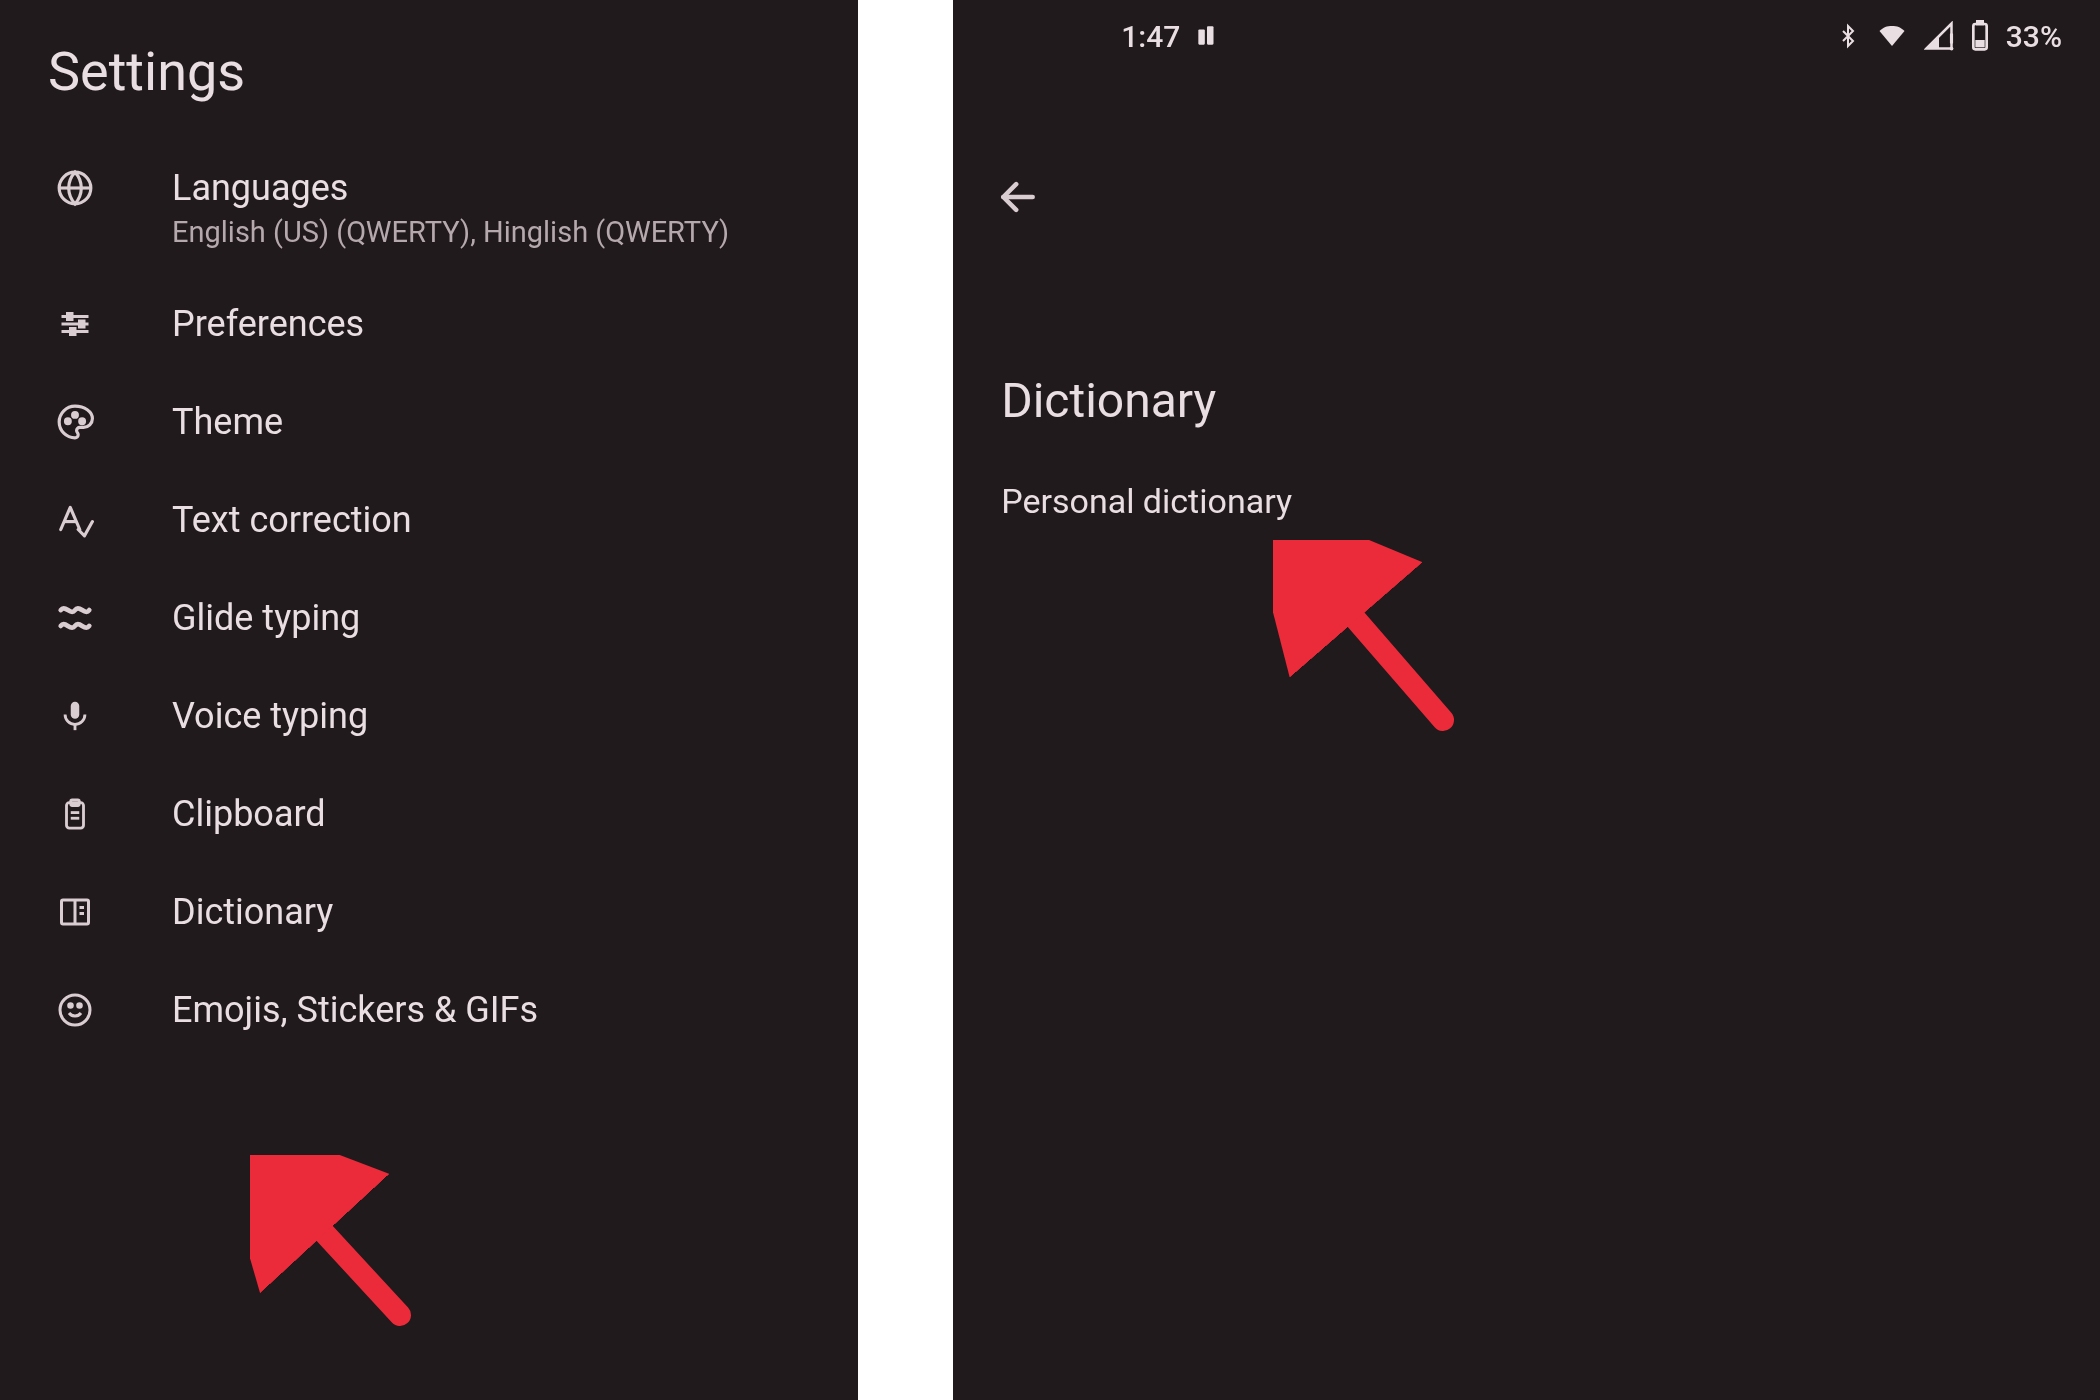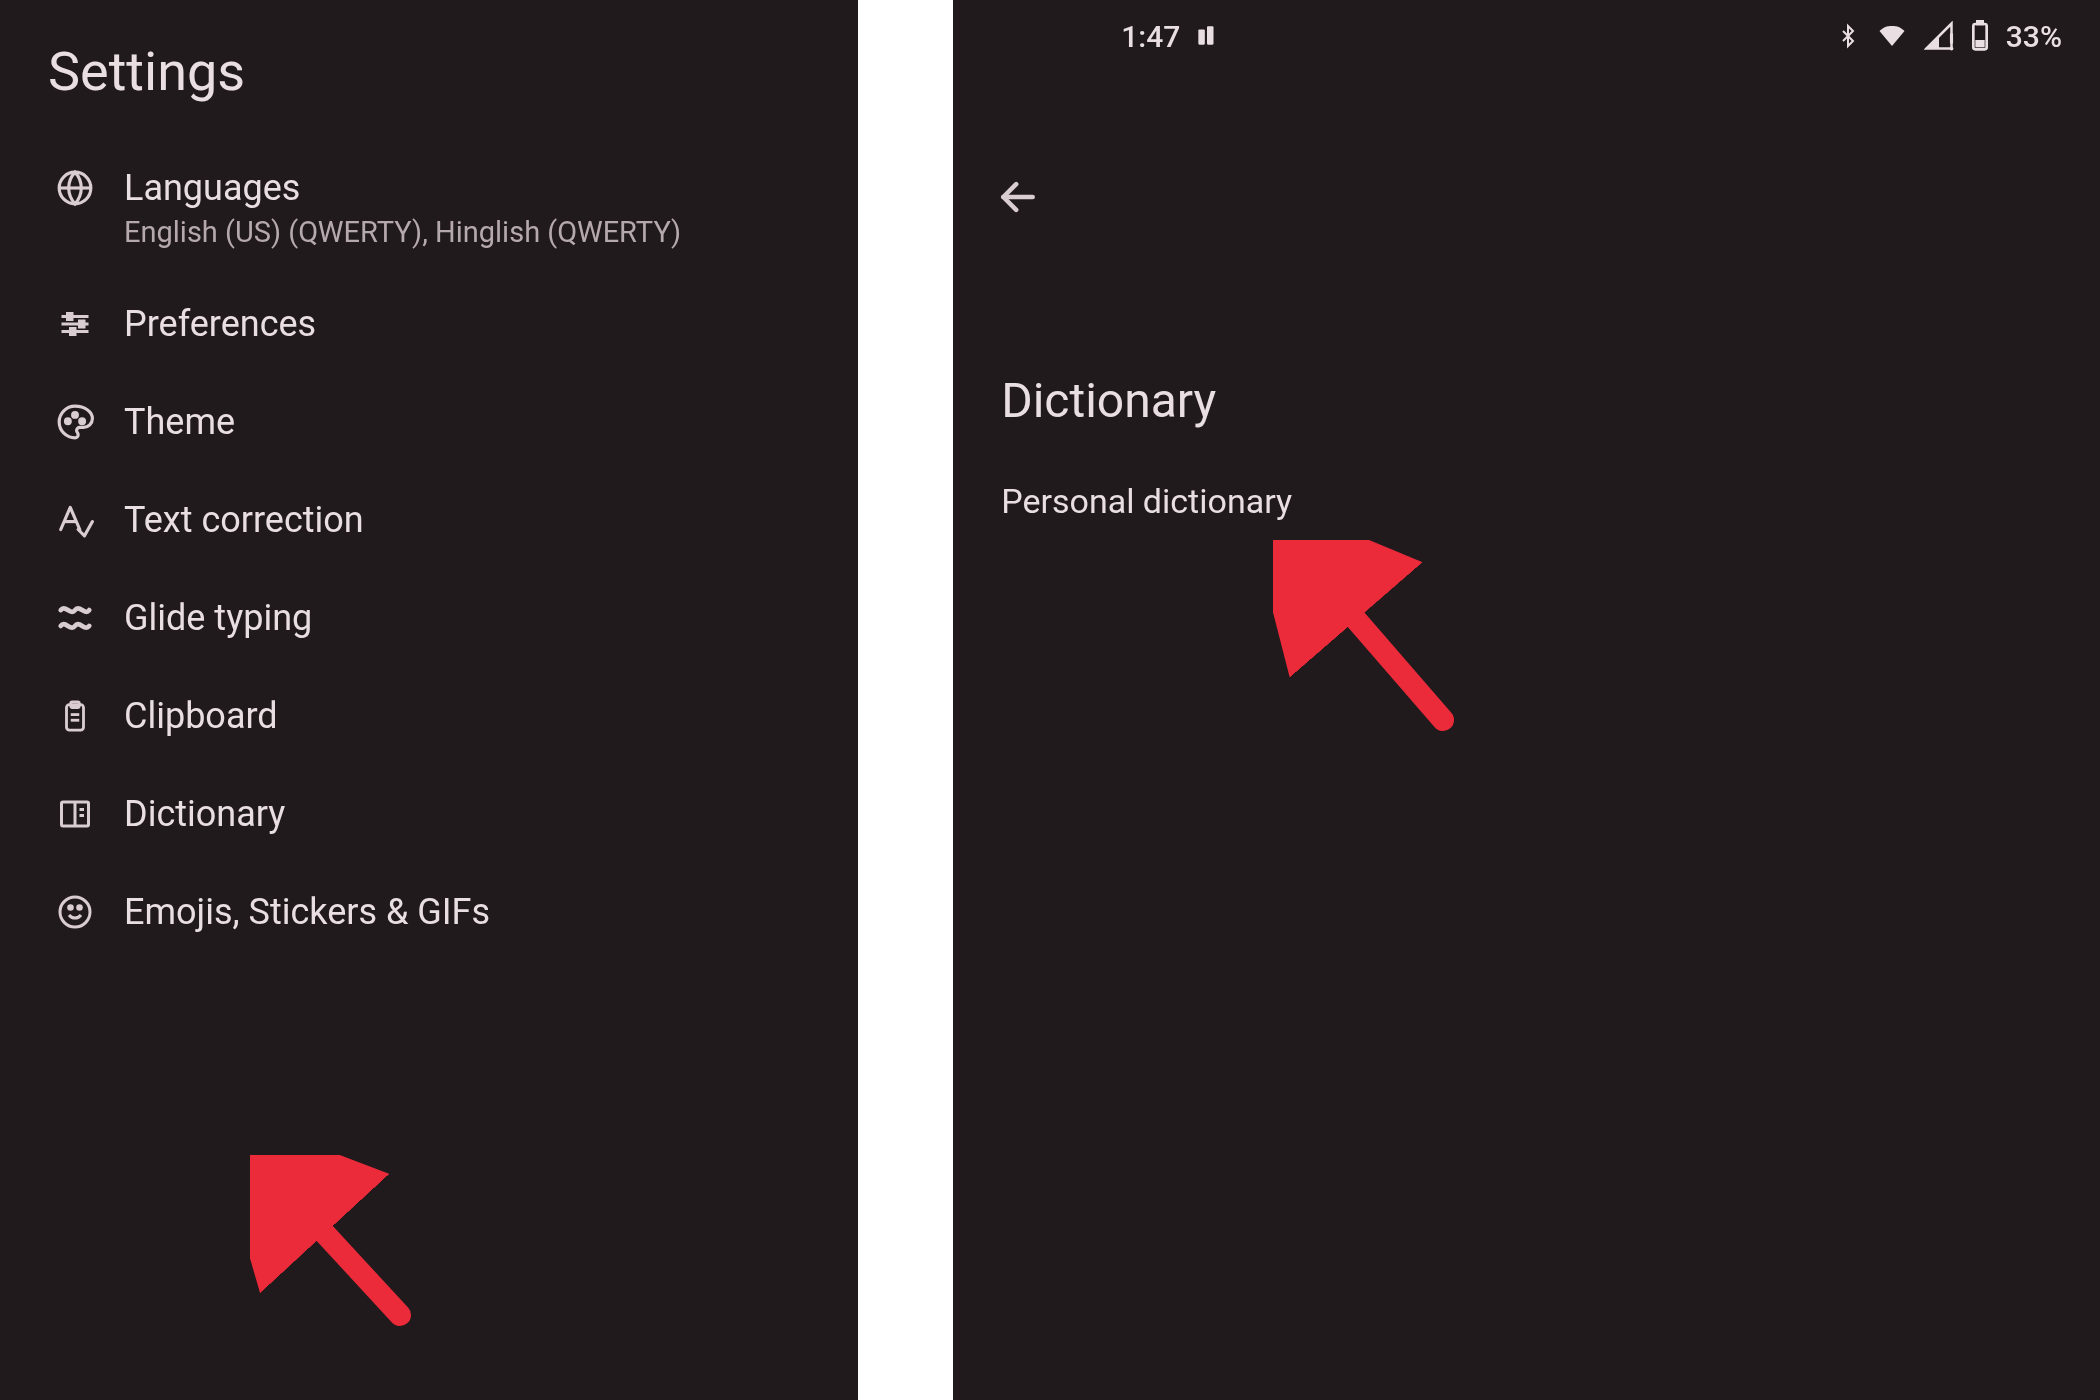--- a/index.html
+++ b/index.html
@@ -58,21 +58,21 @@
       color: #e9dfe3;
     }
     .settings-list {
       padding: 0;
     }
     .settings-item {
       display: flex;
       align-items: center;
       padding: 28px 48px 28px 54px;
       cursor: pointer;
-      gap: 28px;
+      gap: 76px;
     }
     .settings-item-languages {
       align-items: flex-start;
       padding-top: 36px;
       padding-bottom: 26px;
     }
     .settings-item-icon {
       width: 42px;
       height: 42px;
       flex-shrink: 0;
@@ -190,20 +190,30 @@
     <div class="settings-item">
       <span class="settings-item-icon">
         <svg viewBox="0 0 24 24" width="38" height="38" fill="none" stroke="currentColor" stroke-width="3" stroke-linecap="round">
           <path d="M3 7 C 6 3, 9 11, 12 7 C 15 3, 18 11, 21 7"></path>
           <path d="M3 17 C 6 13, 9 21, 12 17 C 15 13, 18 21, 21 17"></path>
         </svg>
       </span>
       <span class="settings-item-title">Glide typing</span>
     </div>
 
+    <div class="settings-item">
+      <span class="settings-item-icon">
+        <svg viewBox="0 0 24 24" width="34" height="34" fill="currentColor">
+          <path d="M12 14a3 3 0 0 0 3-3V5a3 3 0 0 0-6 0v6a3 3 0 0 0 3 3z"></path>
+          <path d="M19 11a7 7 0 0 1-14 0" fill="none" stroke="currentColor" stroke-width="2"></path>
+          <line x1="12" y1="18" x2="12" y2="22" stroke="currentColor" stroke-width="2"></line>
+        </svg>
+      </span>
+      <span class="settings-item-title">Voice typing</span>
+    </div>
 
     <div class="settings-item">
       <span class="settings-item-icon">
         <svg viewBox="0 0 24 24" width="34" height="34" fill="none" stroke="currentColor" stroke-width="2">
           <rect x="6" y="4" width="12" height="18" rx="2"></rect>
           <rect x="9" y="2" width="6" height="4" rx="1"></rect>
           <line x1="9" y1="11" x2="15" y2="11"></line>
           <line x1="9" y1="15" x2="15" y2="15"></line>
         </svg>
       </span>

